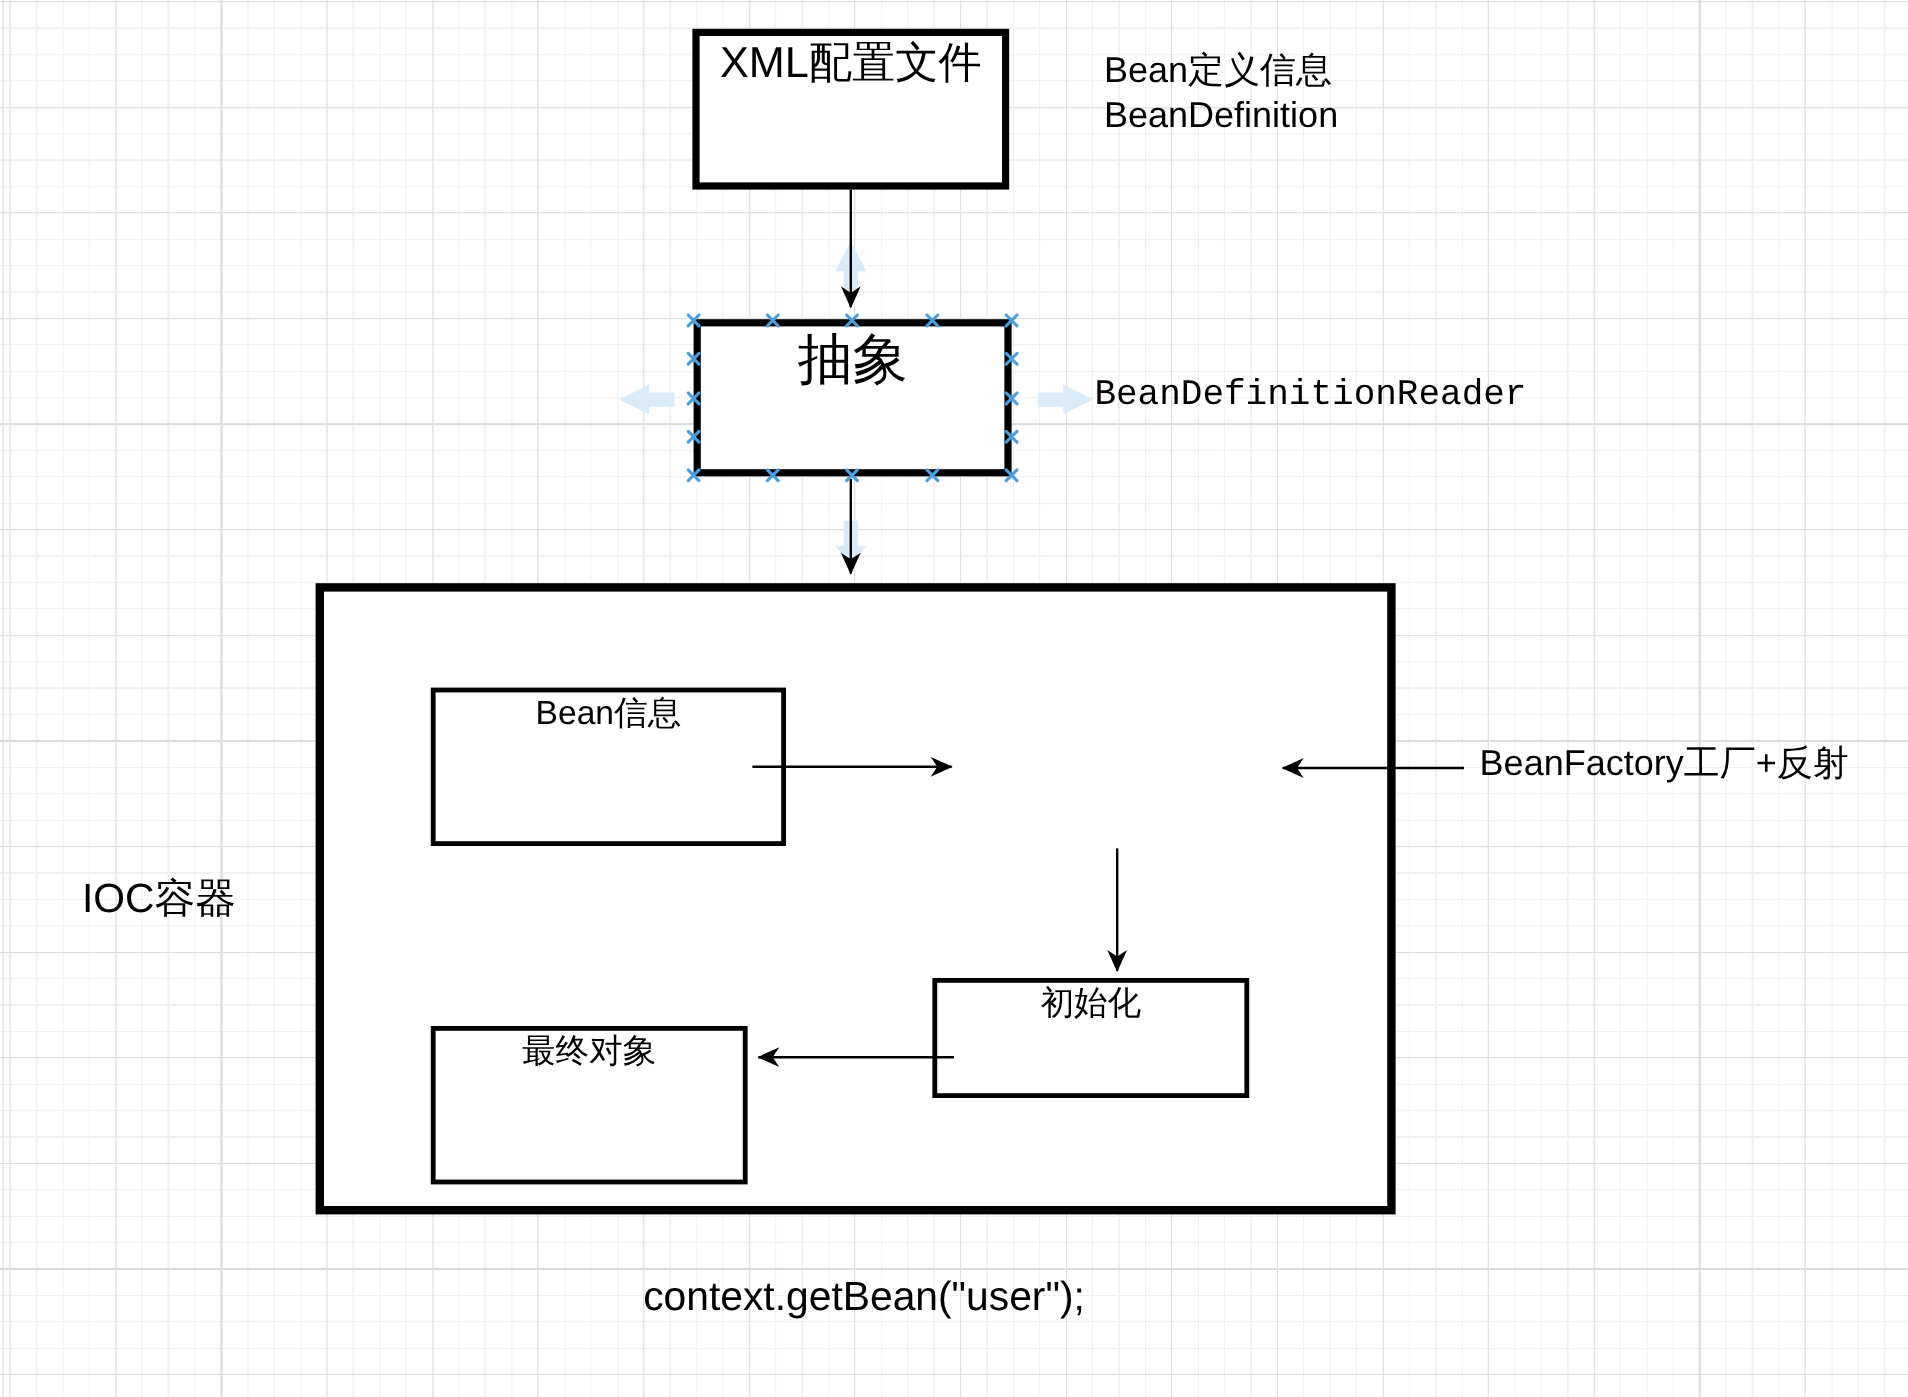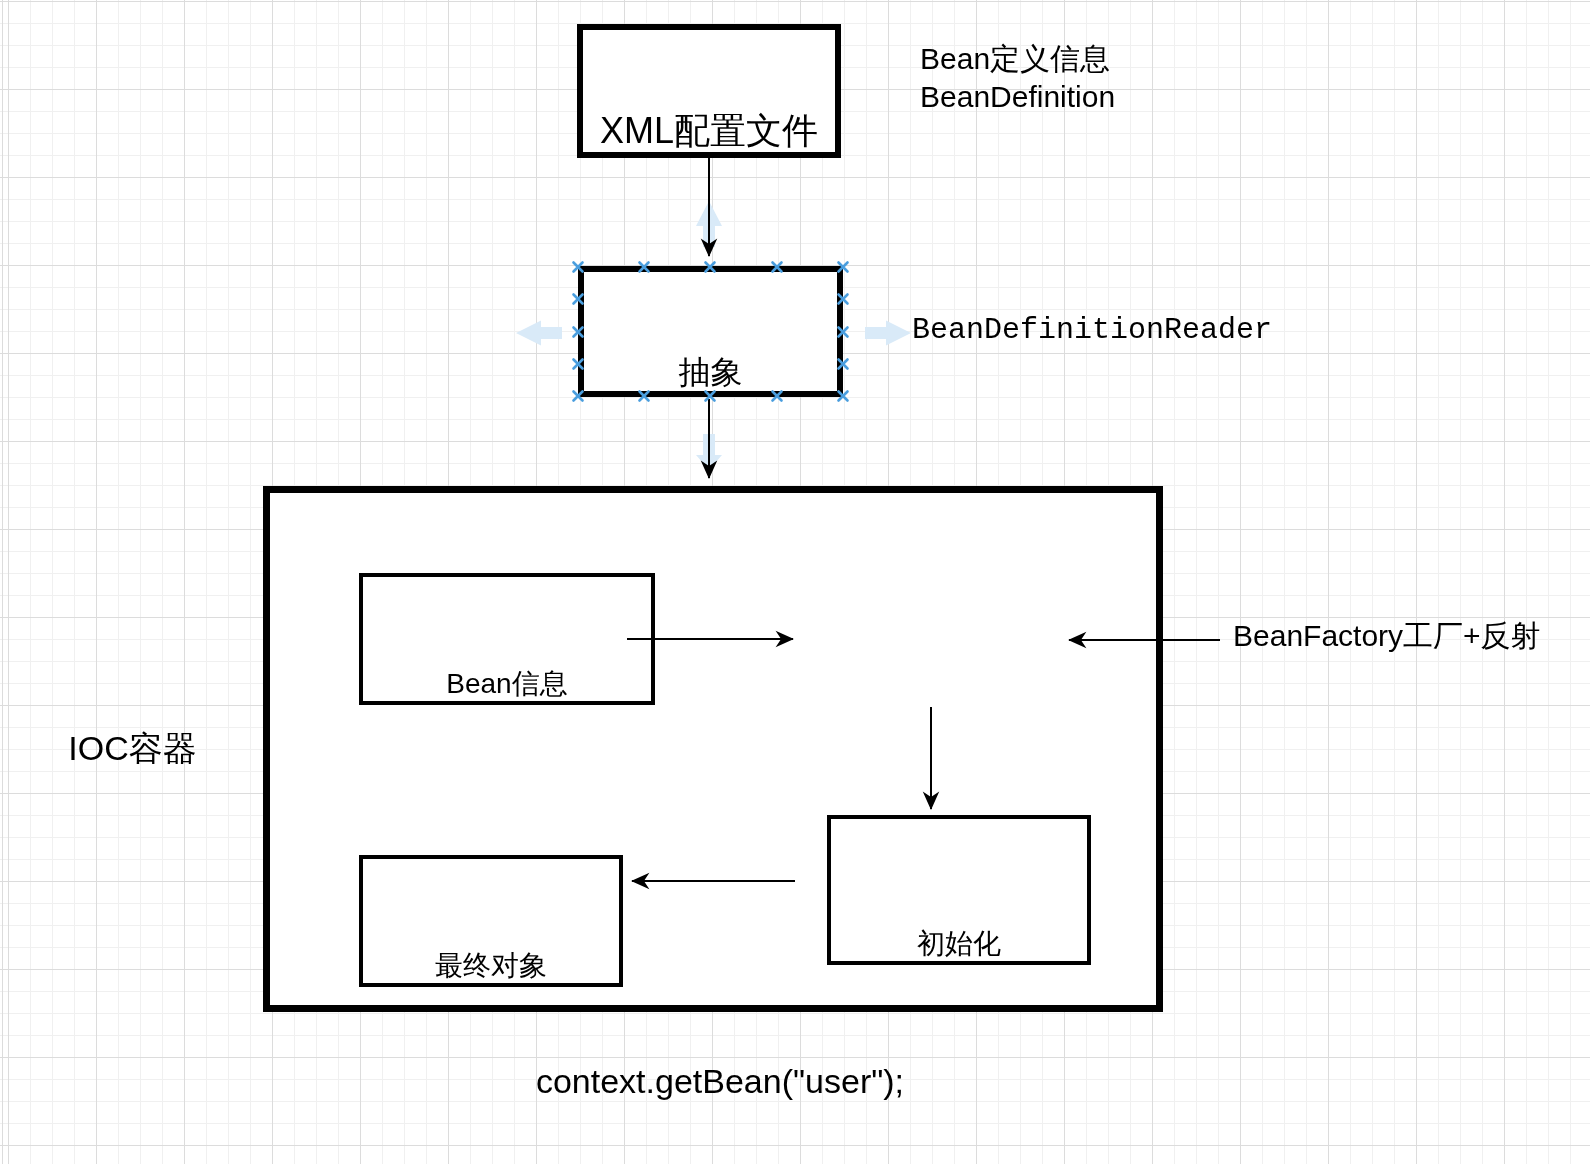--- a/index.html
+++ b/index.html
@@ -15,31 +15,31 @@
       repeating-linear-gradient(to bottom, var(--grid-major) 0, var(--grid-major) 1px, transparent 1px, transparent 88px),
       repeating-linear-gradient(to right, var(--grid-minor) 0, var(--grid-minor) 1px, transparent 1px, transparent 22px),
       repeating-linear-gradient(to bottom, var(--grid-minor) 0, var(--grid-minor) 1px, transparent 1px, transparent 22px);
     background-position:8px 1px;
   }
   .node{
     position:absolute;
     box-sizing:border-box;
     background:var(--shape-fill);
     border:4px solid var(--shape-border);
-    display:flex;align-items:flex-end;justify-content:center;
+    display:flex;align-items:flex-start;justify-content:center;
     font-size:28px;line-height:1.2;text-align:center;
     z-index:2;
   }
   .node-xml{left:577px;top:24px;width:264px;height:134px;border-width:6px;font-size:36px;}
-  .node-abstract{left:578px;top:266px;width:265px;height:131px;border-width:6px;font-size:32px;}
+  .node-abstract{left:578px;top:266px;width:265px;height:131px;border-width:6px;font-size:46px;}
   .node-ioc{left:263px;top:486px;width:900px;height:526px;border-width:7px;z-index:1;}
   .node-bean-info{left:359px;top:573px;width:296px;height:132px;}
   .node-instantiate{left:799px;top:573px;width:264px;height:132px;}
   .node-final-object{left:359px;top:815px;width:264px;height:132px;margin-top:40px;}
-  .node-initialize{left:827px;top:815px;width:264px;height:150px;}
+  .node-initialize{left:777px;top:815px;width:264px;height:100px;}
   .annot{position:absolute;z-index:3;white-space:nowrap;}
   .annot-bean-def{left:920px;top:40px;width:250px;text-align:left;font-size:30px;line-height:38px;}
   .annot-reader{left:912px;top:313px;font-size:30px;font-family:Liberation Mono, monospace;}
   .annot-ioc-label{left:40px;top:726px;width:185px;text-align:center;font-size:34px;}
   .annot-factory{left:1233px;top:616px;font-size:30px;}
   .annot-code{left:430px;top:1062px;width:580px;text-align:center;font-size:34px;}
   #overlay{position:absolute;left:0;top:0;z-index:4;}
 </style>
 </head>
 <body>

